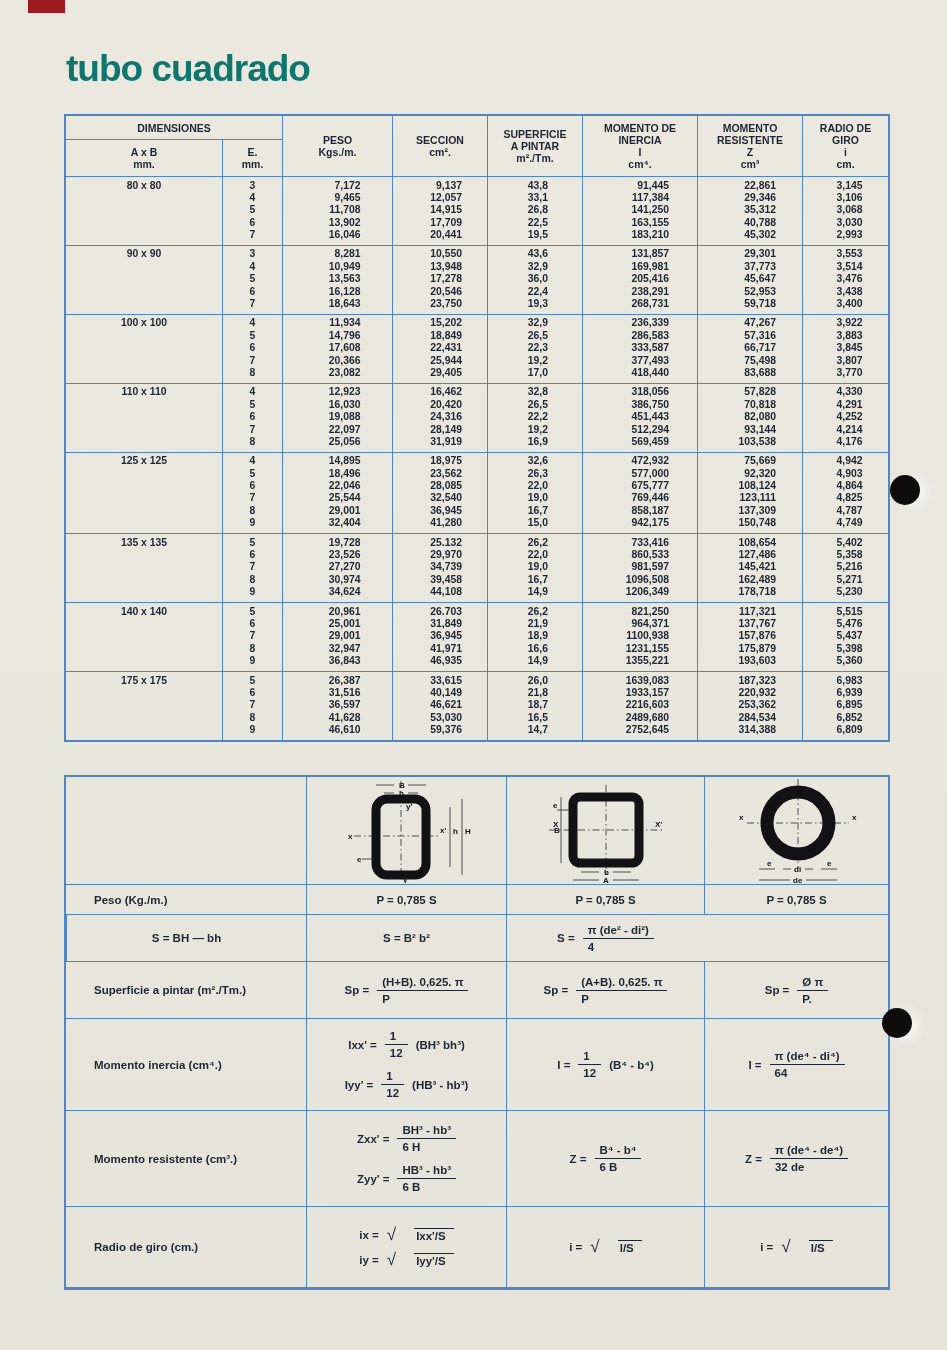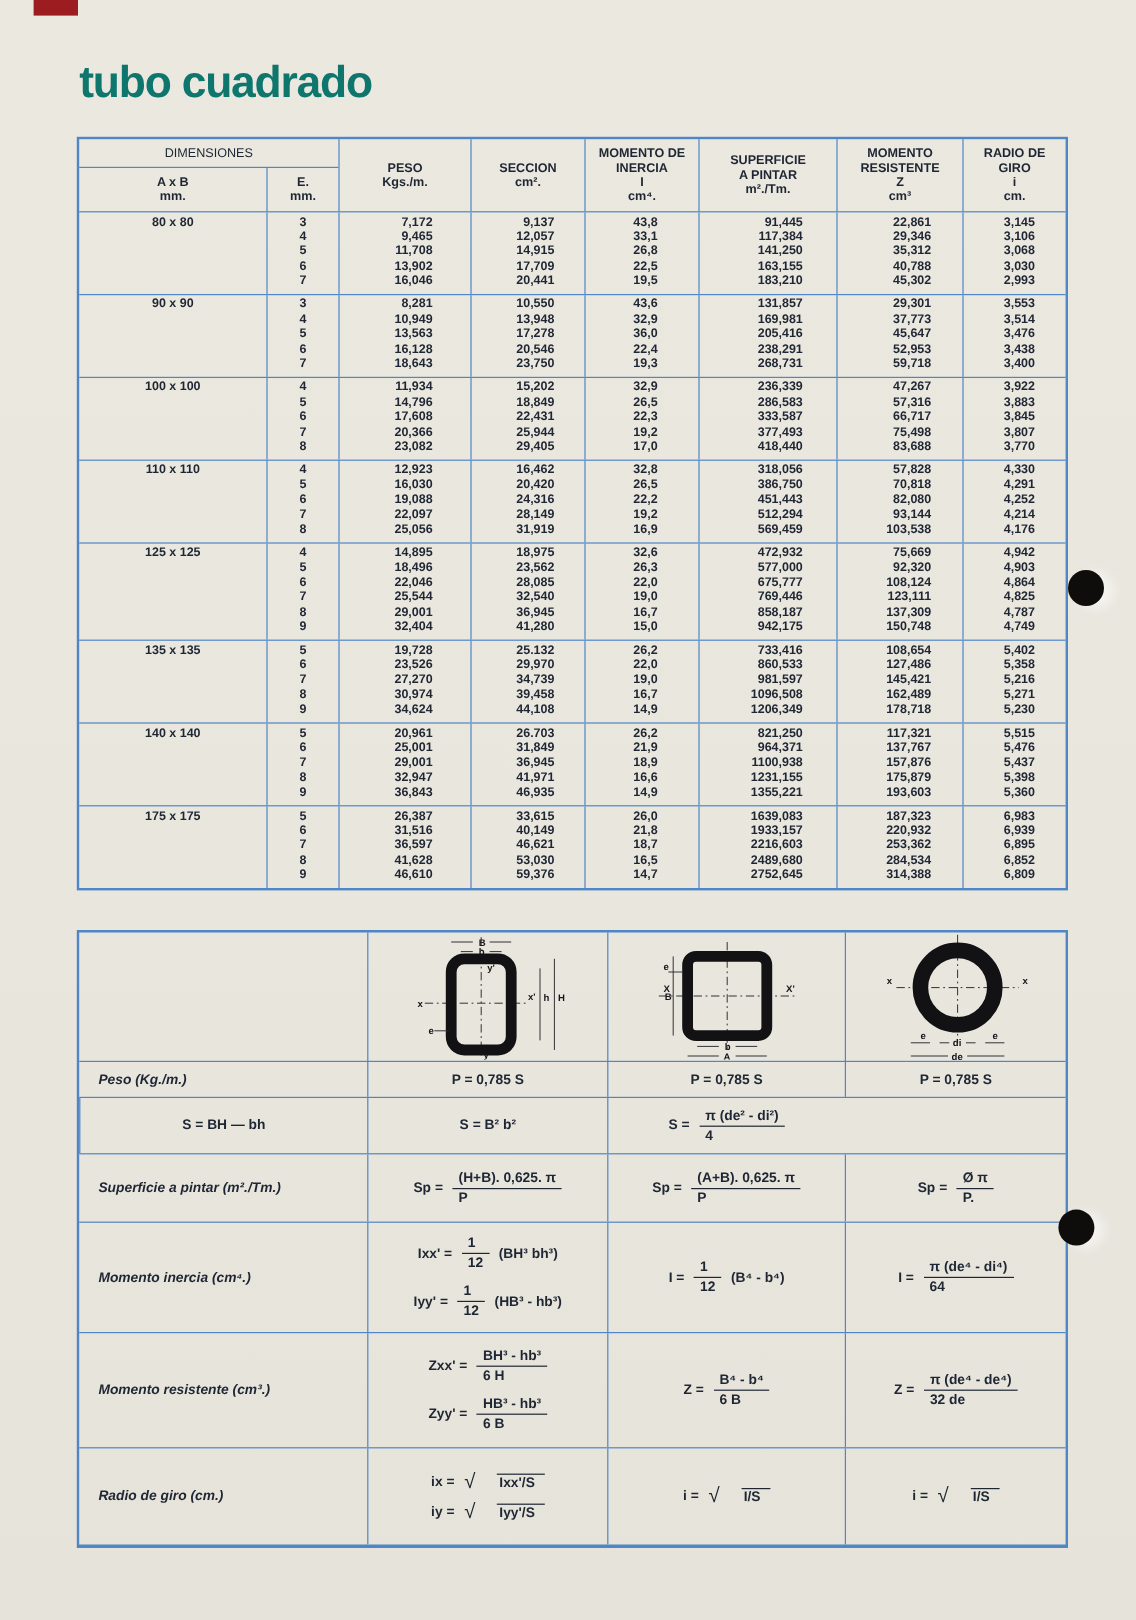--- a/index.html
+++ b/index.html
@@ -21,21 +21,21 @@
 
   
   .utable{
     position:absolute;left:64px;top:114px;width:826px;box-sizing:border-box;
     border:2px solid #4f86c6;
     --cols:156px 60px 110px 95px 95px 115px 105px 1fr;
   }
   .uhead{display:grid;grid-template-columns:var(--cols);height:60px;border-bottom:1.5px solid #4f86c6;}
   .h-dim{grid-column:1/3;display:flex;flex-direction:column;}
   .h-dim-title{height:23px;display:flex;align-items:center;justify-content:center;
-    border-bottom:1.2px solid #4f86c6;font-size:10.5px;font-weight:normal;}
+    border-bottom:1.2px solid #4f86c6;font-size:10.5px;font-weight:bold;}
   .h-dim-sub{flex:1;display:grid;grid-template-columns:156px 60px;}
   .h-cell{display:flex;align-items:center;justify-content:center;text-align:center;
     font-size:10.5px;font-weight:bold;line-height:12px;white-space:pre-line;}
   .bl{border-left:1.2px solid #4f86c6;}
   .ugroup{display:grid;grid-template-columns:var(--cols);}
   .ugroup.bt{border-top:1.5px solid #4f86c6;}
   .ucell{padding:2.5px 0 3.5px;text-align:center;}
   .ln{height:12.4px;line-height:12.4px;font-size:10.4px;font-weight:bold;white-space:nowrap;}
   .v{display:inline-block;text-align:right;}
   .v-peso{min-width:46px}.v-sec{min-width:44px}.v-sup{min-width:26px}
@@ -43,21 +43,21 @@
 
   
   .ltable{
     position:absolute;left:64px;top:775px;width:826px;box-sizing:border-box;
     border:2px solid #4f86c6;border-bottom-width:3px;
     --lcols:240px 200px 198px 1fr;
   }
   .lrow{display:grid;grid-template-columns:var(--lcols);}
   .lrow.bt{border-top:1.5px solid #4f86c6;}
   .lcell{display:flex;align-items:center;justify-content:center;}
-  .lcell.lab{justify-content:flex-start;padding-left:16px;font-size:11.5px;font-weight:bold;font-style:italic;}
+  .lcell.lab{justify-content:flex-start;padding-left:28px;font-size:11.5px;font-weight:bold;}
   .lcell.f{flex-direction:column;gap:11px;}
   .r-diag{height:107px}.r-peso{height:29px}.r-sec{height:46px}.r-sup{height:56px}
   .r-ine{height:91px}.r-res{height:95px}.r-rad{height:80px}
   .fx{display:flex;align-items:center;justify-content:center;gap:8px;
       font-size:11.5px;font-weight:bold;white-space:nowrap;}
   .frac{display:inline-flex;flex-direction:column;}
   .frac .num{padding:0 5px 2px;}
   .frac .den{border-top:1.4px solid #1e2633;padding:2px 5px 0;}
   .rad{font-size:17px;font-weight:normal;line-height:10px;}
   .sqr{border-top:1.4px solid #1e2633;padding:1px 8px 0 2px;margin-left:10px;}
@@ -82,27 +82,27 @@
         <div class="h-cell">A x B
 mm.</div>
         <div class="h-cell bl">E.
 mm.</div>
       </div>
     </div>
     <div class="h-cell bl">PESO
 Kgs./m.</div>
     <div class="h-cell bl">SECCION
 cm².</div>
+    <div class="h-cell bl">SUPERFICIE
+A PINTAR
+m²./Tm.</div>
     <div class="h-cell bl">MOMENTO DE
 INERCIA
 I
 cm⁴.</div>
-    <div class="h-cell bl">SUPERFICIE
-A PINTAR
-m²./Tm.</div>
     <div class="h-cell bl">MOMENTO
 RESISTENTE
 Z
 cm³</div>
     <div class="h-cell bl">RADIO DE
 GIRO
 i
 cm.</div>
   </div>
   <div>

